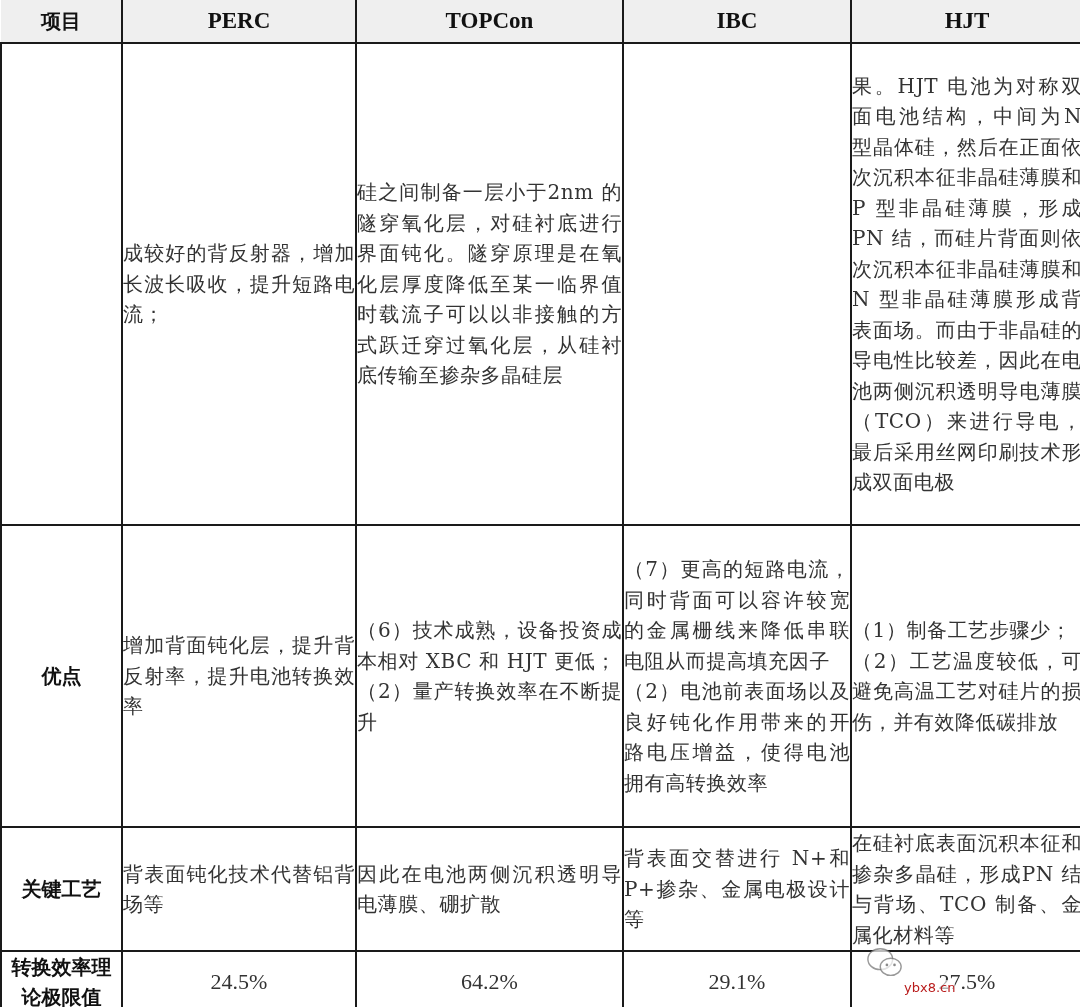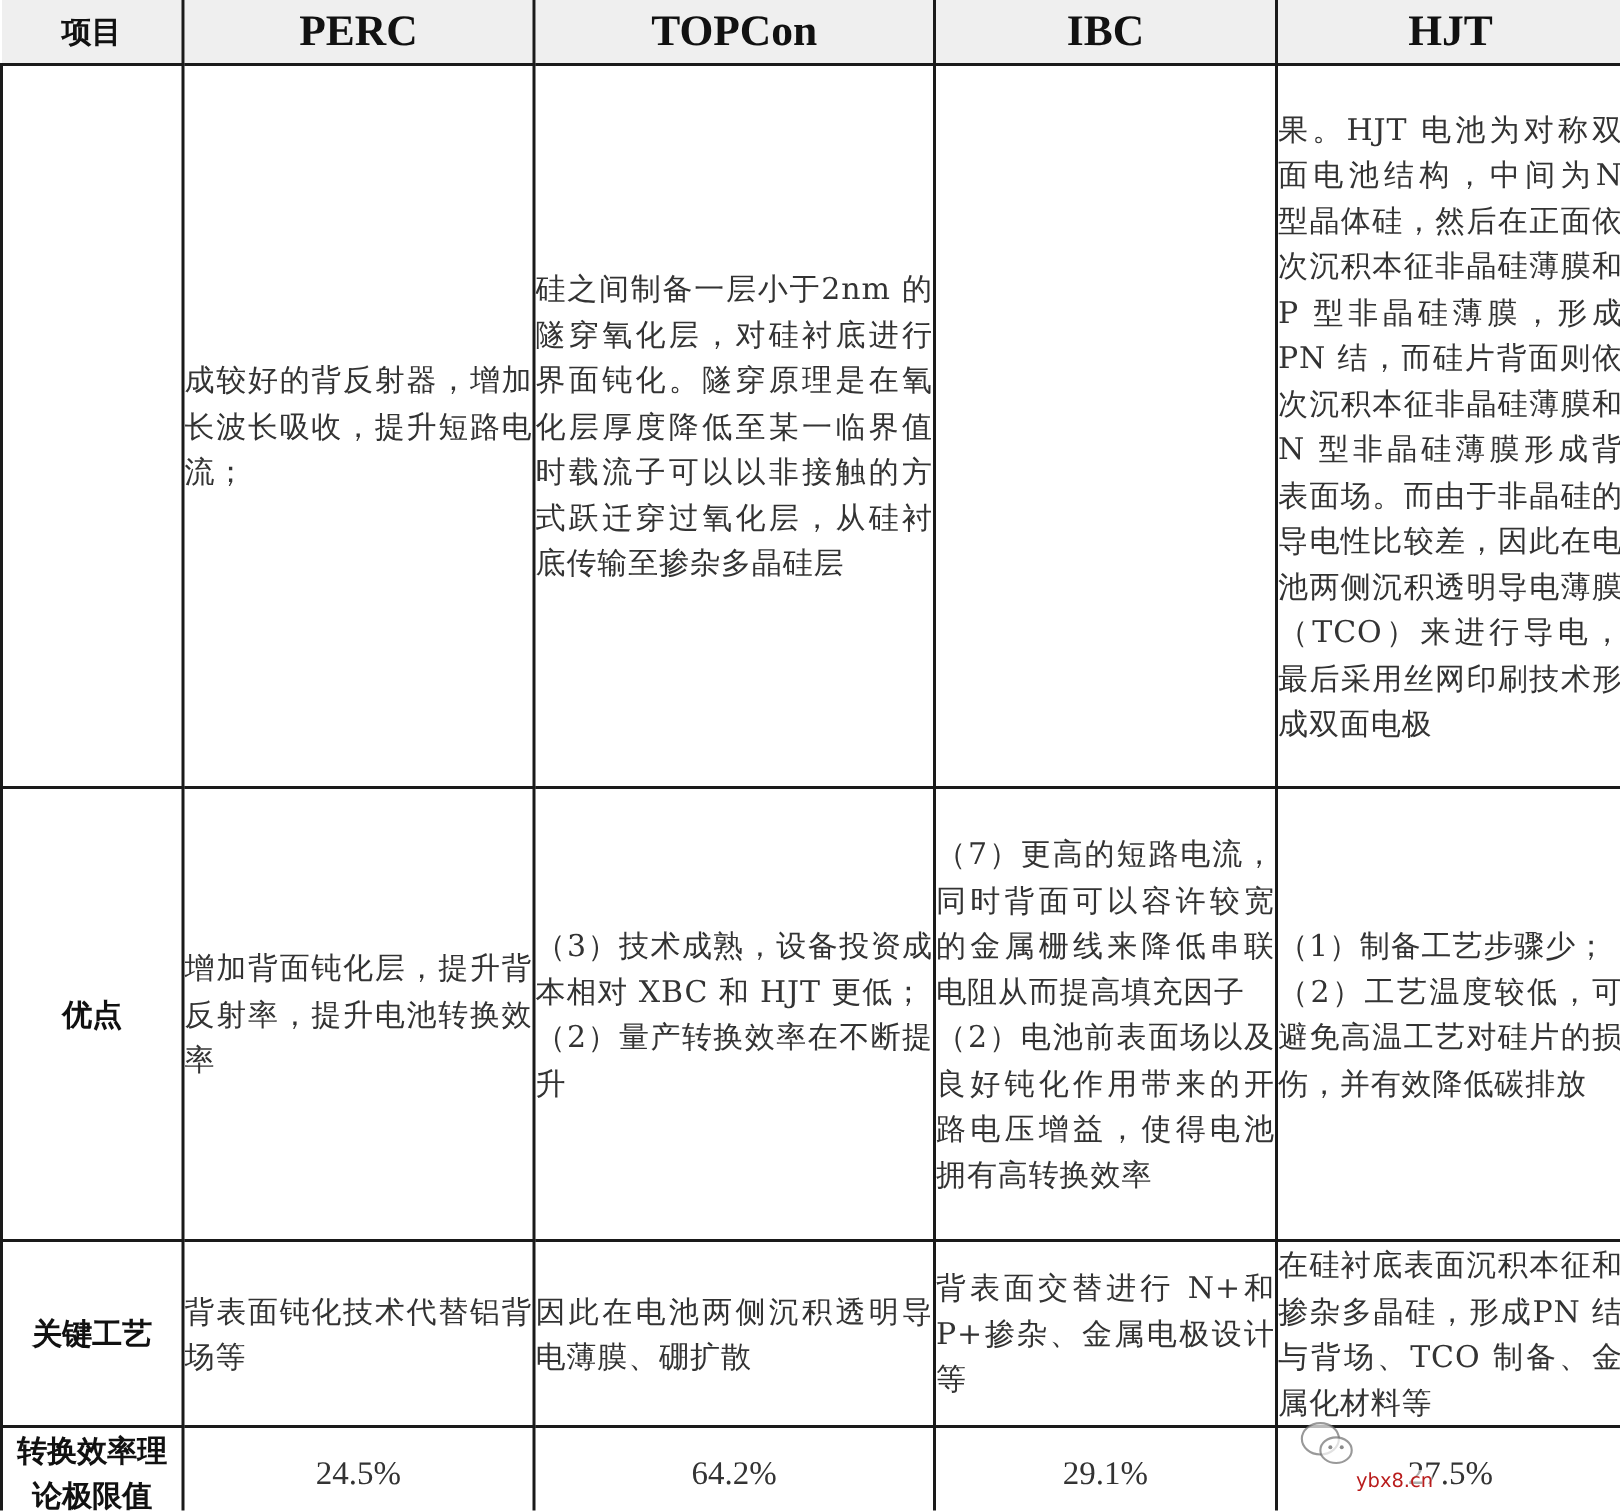--- a/index.html
+++ b/index.html
@@ -33,21 +33,21 @@
   col.c1 { width: 234px; }
   col.c2 { width: 267px; }
   col.c3 { width: 228px; }
   col.c4 { width: 232px; }
 
   tr.hdr th {
     background: #efefef;
     height: 42px;
     font-family: "Liberation Serif", "DejaVu Serif", serif;
     font-weight: bold;
-    font-size: 29px;
+    font-size: 23px;
     color: #111;
     text-align: center;
   }
   tr.hdr th.first {
     font-family: Liberation Mono, monospace;
     font-size: 20px;
     border-left: none;
   }
   td.label {
     font-family: "DejaVu Sans", "Liberation Sans", sans-serif;
@@ -149,21 +149,21 @@
       <span class="para">果。HJT 电池为对称双面电池结构，中间为N 型晶体硅，然后在正面依次沉积本征非晶硅薄膜和 P 型非晶硅薄膜，形成 PN 结，而硅片背面则依次沉积本征非晶硅薄膜和N 型非晶硅薄膜形成背表面场。而由于非晶硅的导电性比较差，因此在电池两侧沉积透明导电薄膜（TCO）来进行导电，最后采用丝网印刷技术形成双面电极</span>
     </td>
   </tr>
 
   <tr class="r2">
     <td class="label">优点</td>
     <td class="cell">
       <span class="para">增加背面钝化层，提升背反射率，提升电池转换效率</span>
     </td>
     <td class="cell">
-      <span class="para">（3）技术成熟，设备投资成本相对 XBC 和 HJT 更低；</span>
+      <span class="para">（6）技术成熟，设备投资成本相对 XBC 和 HJT 更低；</span>
       <span class="para">（2）量产转换效率在不断提升</span>
     </td>
     <td class="cell">
       <span class="para">（7）更高的短路电流，同时背面可以容许较宽的金属栅线来降低串联电阻从而提高填充因子</span>
       <span class="para">（2）电池前表面场以及良好钝化作用带来的开路电压增益，使得电池拥有高转换效率</span>
     </td>
     <td class="cell last">
       <span class="para">（1）制备工艺步骤少；</span>
       <span class="para">（2）工艺温度较低，可避免高温工艺对硅片的损伤，并有效降低碳排放</span>
     </td>

